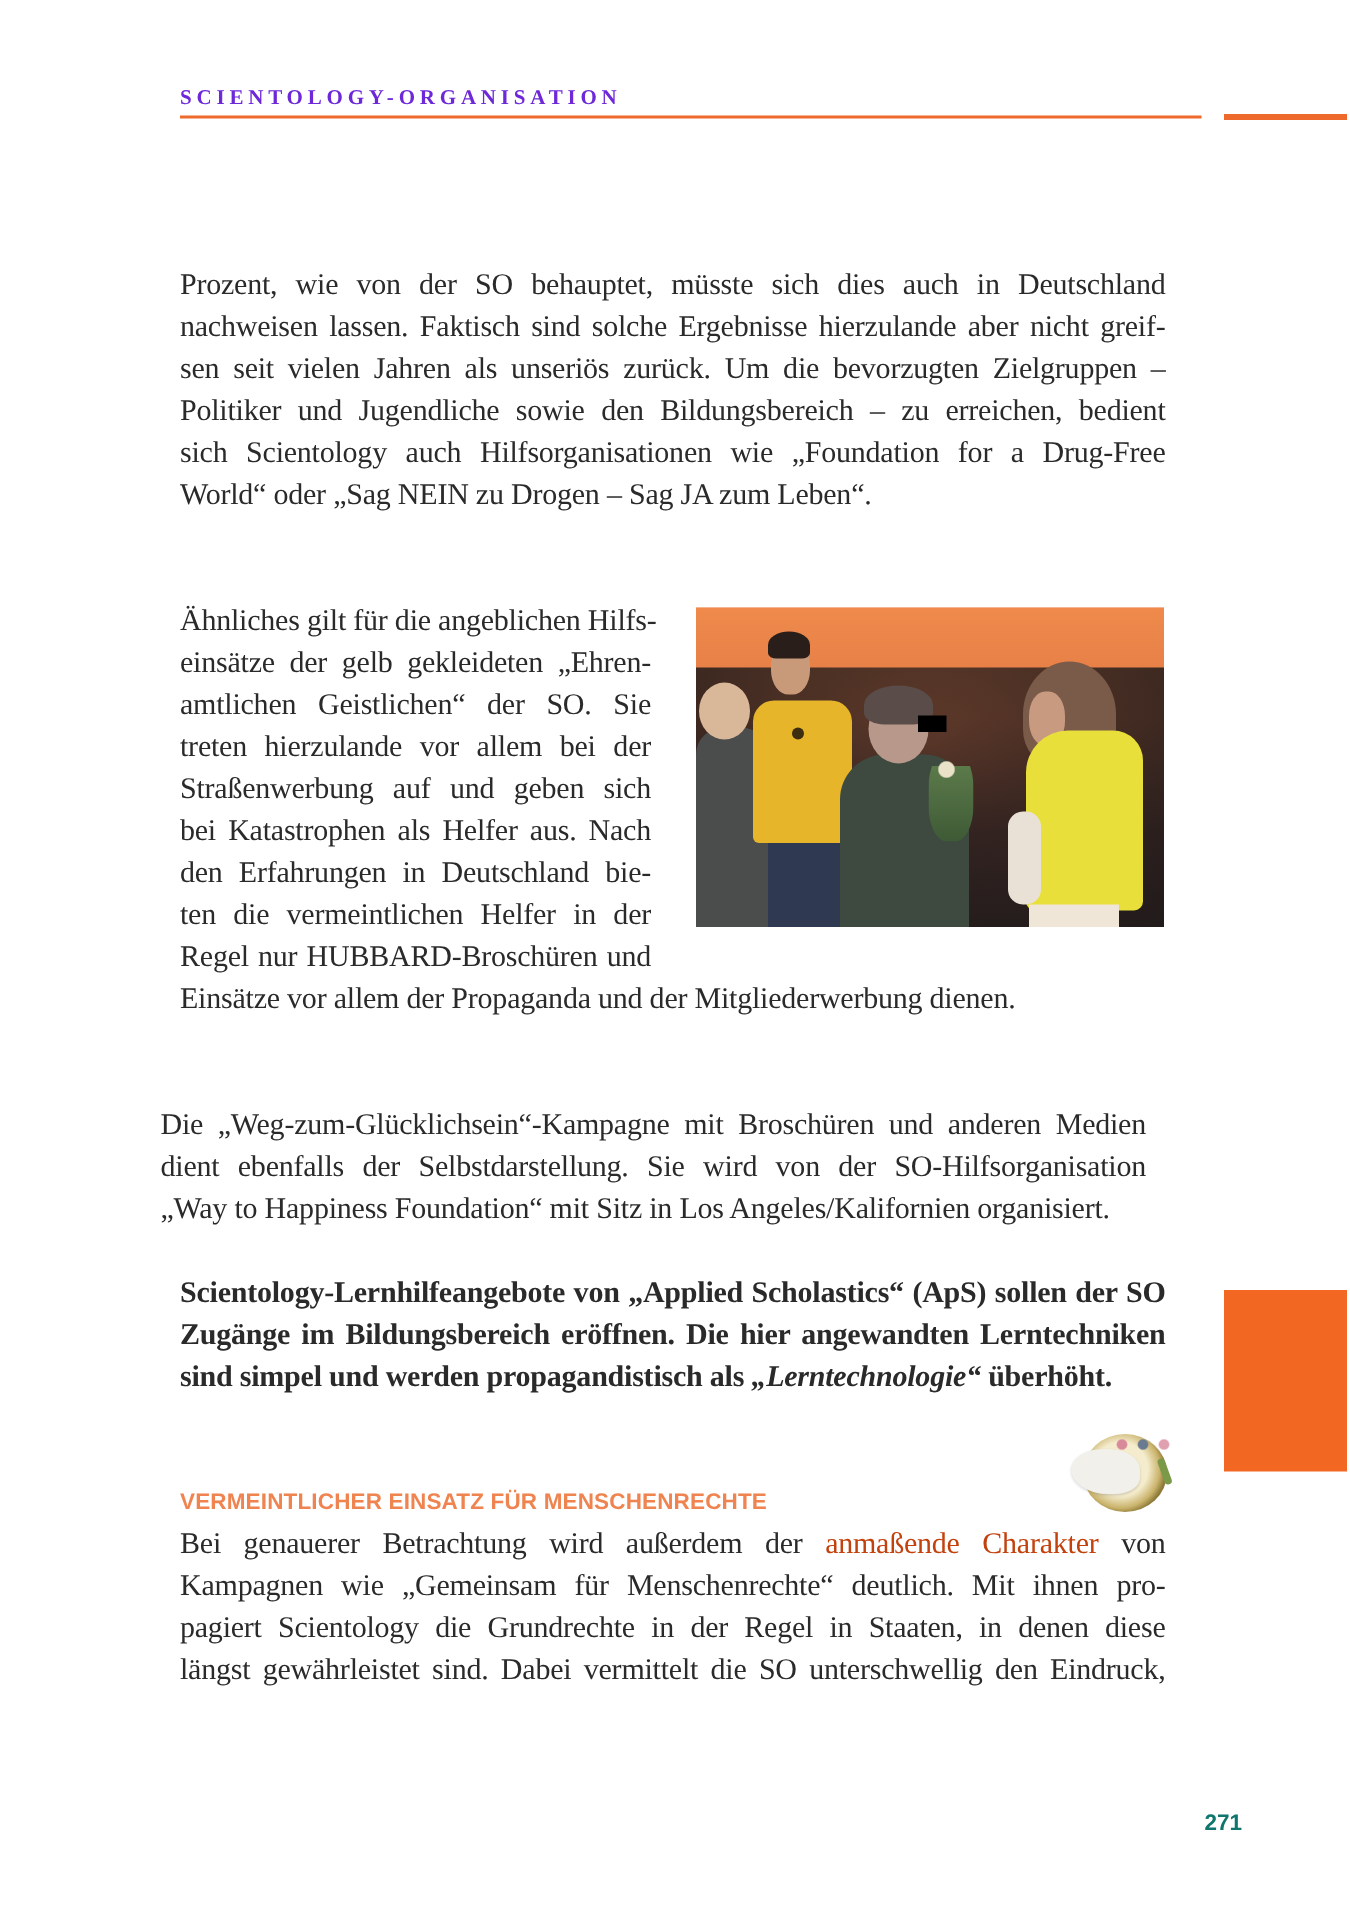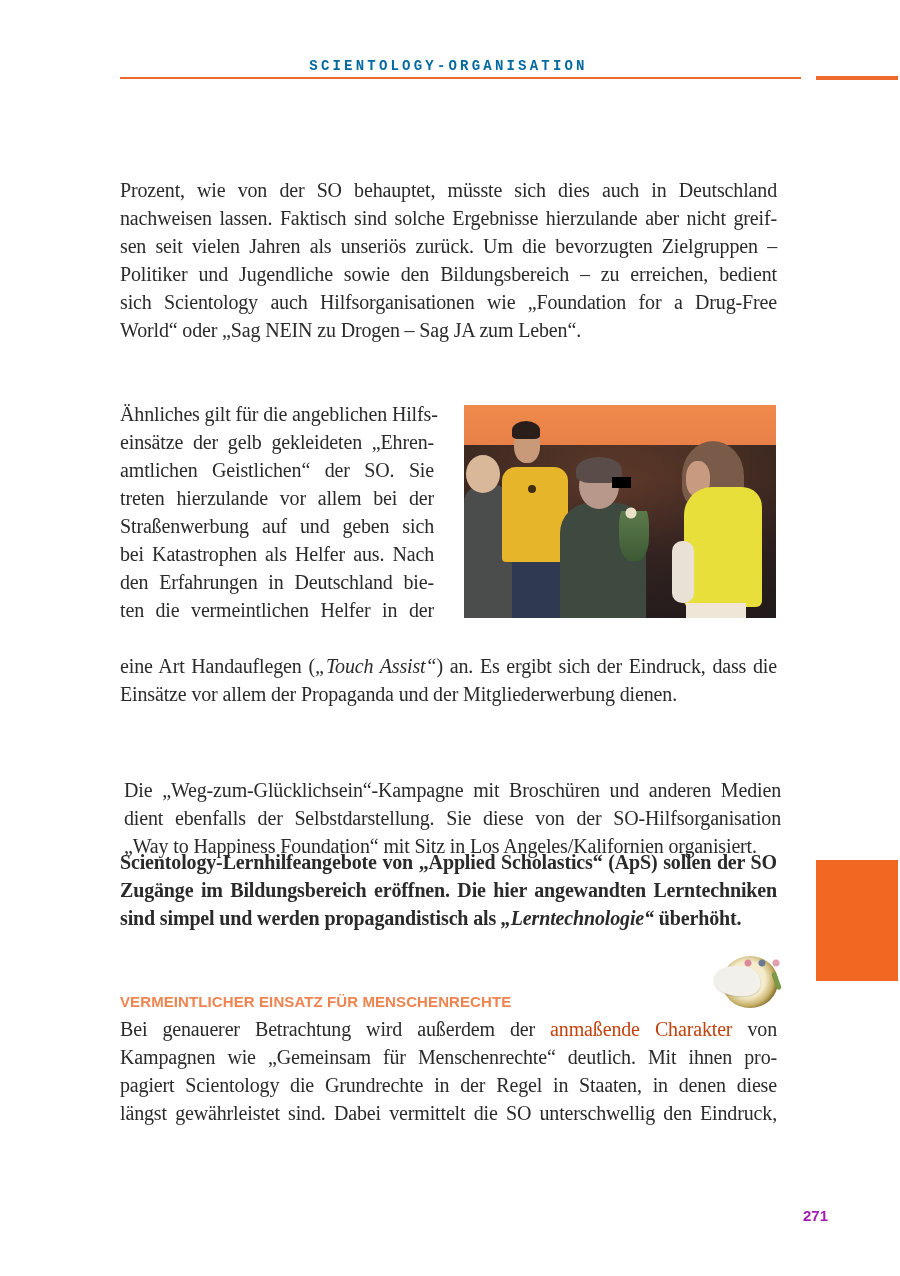--- a/index.html
+++ b/index.html
@@ -1,38 +1,38 @@
 <!DOCTYPE html>
 <html><head>
 <meta charset="utf-8">
 <style>
   * { margin: 0; padding: 0; box-sizing: border-box; }
   html, body { width: 900px; height: 1276px; background: #ffffff; overflow: hidden; }
   body { position: relative; font-family: "Liberation Serif", "DejaVu Serif", serif; color: #2a2a2a; }
 
   .running-head {
     position: absolute; top: 58px; left: 120px; width: 657px;
-    text-align: center;
-    font-family: Liberation Mono, monospace;
+    text-align: left;
+    font-family: Liberation Serif, serif;
     font-weight: bold; font-size: 14px; letter-spacing: 3.2px;
-    color: #0369a1;
+    color: #6d28d9;
   }
   .rule-main { position: absolute; top: 77px; left: 120px; width: 681px; height: 2px; background: #ee6a2c; }
   .rule-side { position: absolute; top: 76px; left: 816px; width: 82px; height: 4px; background: #ee6a2c; }
 
   .side-tab { position: absolute; top: 860px; left: 816px; width: 82px; height: 121px; background: #f26722; }
 
   .text {
     font-size: 20px; line-height: 28px; text-align: justify; text-align-last: left;
     letter-spacing: -0.15px;
   }
   .p1 { position: absolute; top: 176px; left: 120px; width: 657px; }
   .p2-top { position: absolute; top: 400px; left: 120px; width: 314px; }
   .p2-bottom { position: absolute; top: 652px; left: 120px; width: 657px; }
-  .p3 { position: absolute; top: 736px; left: 124px; width: 657px; margin-top: 40px; }
+  .p3 { position: absolute; top: 736px; left: 107px; width: 657px; }
   .p4 { position: absolute; top: 848px; left: 120px; width: 657px; font-weight: bold; }
 
   .line { display: block; text-align: justify; text-align-last: justify; white-space: nowrap; }
   .line.last { text-align-last: left; }
   .it { font-style: italic; }
 
   .photo {
     position: absolute; top: 405px; left: 464px; width: 312px; height: 213px;
     overflow: hidden; background: #e98a55;
   }
@@ -69,21 +69,21 @@
     position: absolute; top: 993px; left: 120px;
     font-family: "Liberation Sans", "DejaVu Sans", sans-serif;
     font-weight: bold; font-size: 15px; color: #f08450; letter-spacing: 0.1px;
   }
   .p5 { position: absolute; top: 1015px; left: 120px; width: 657px; }
   .highlight { color: #c2410c; }
 
   .page-number {
     position: absolute; top: 1207px; left: 803px;
     font-family: "Liberation Sans", "DejaVu Sans", sans-serif;
-    font-weight: bold; font-size: 15px; color: #a21caf;
+    font-weight: bold; font-size: 15px; color: #0f766e;
   }
 </style>
 </head>
 <body>
 
 <div class="running-head">SCIENTOLOGY-ORGANISATION</div>
 <div class="rule-main"></div>
 <div class="rule-side"></div>
 <div class="side-tab"></div>
 
@@ -98,20 +98,21 @@
 
 <div class="text p2-top">
   <span class="line">Ähnliches gilt für die angeblichen Hilfs-</span>
   <span class="line">einsätze der gelb gekleideten „Ehren-</span>
   <span class="line">amtlichen Geistlichen“ der SO. Sie</span>
   <span class="line">treten hierzulande vor allem bei der</span>
   <span class="line">Straßenwerbung auf und geben sich</span>
   <span class="line">bei Katastrophen als Helfer aus. Nach</span>
   <span class="line">den Erfahrungen in Deutschland bie-</span>
   <span class="line">ten die vermeintlichen Helfer in der</span>
+  <span class="line">Regel nur HUBBARD-Broschüren und</span>
 </div>
 
 <div class="photo">
   <div class="bg"></div>
   <div class="crowd"></div>
   <div class="fig person-left-coat"></div>
   <div class="fig person-left-head"></div>
   <div class="fig man-jeans"></div>
   <div class="fig man-shirt"></div>
   <div class="fig man-badge"></div>
@@ -123,27 +124,26 @@
   <div class="fig censor-bar"></div>
   <div class="fig flower"></div>
   <div class="fig girl-hair"></div>
   <div class="fig girl-face"></div>
   <div class="fig girl-shirt"></div>
   <div class="fig girl-arm"></div>
   <div class="fig girl-pants"></div>
 </div>
 
 <div class="text p2-bottom">
-  <span class="line"><span>eine Art Handauflegen (</span><span class="it">„Touch Assist“</span><span>) an. Es ergibt sich der Eindruck, dass die</span></span>
   <span class="line last">Einsätze vor allem der Propaganda und der Mitgliederwerbung dienen.</span>
 </div>
 
 <div class="text p3">
   <span class="line">Die „Weg-zum-Glücklichsein“-Kampagne mit Broschüren und anderen Medien</span>
-  <span class="line">dient ebenfalls der Selbstdarstellung. Sie diese von der SO-Hilfsorganisation</span>
+  <span class="line">dient ebenfalls der Selbstdarstellung. Sie wird von der SO-Hilfsorganisation</span>
   <span class="line last">„Way to Happiness Foundation“ mit Sitz in Los Angeles/Kalifornien organisiert.</span>
 </div>
 
 <div class="text p4">
   <span class="line">Scientology-Lernhilfeangebote von „Applied Scholastics“ (ApS) sollen der SO</span>
   <span class="line">Zugänge im Bildungsbereich eröffnen. Die hier angewandten Lerntechniken</span>
   <span class="line last"><span>sind simpel und werden propagandistisch als </span><span class="it">„Lerntechnologie“</span><span> überhöht.</span></span>
 </div>
 
 <div class="logo-emblem">

